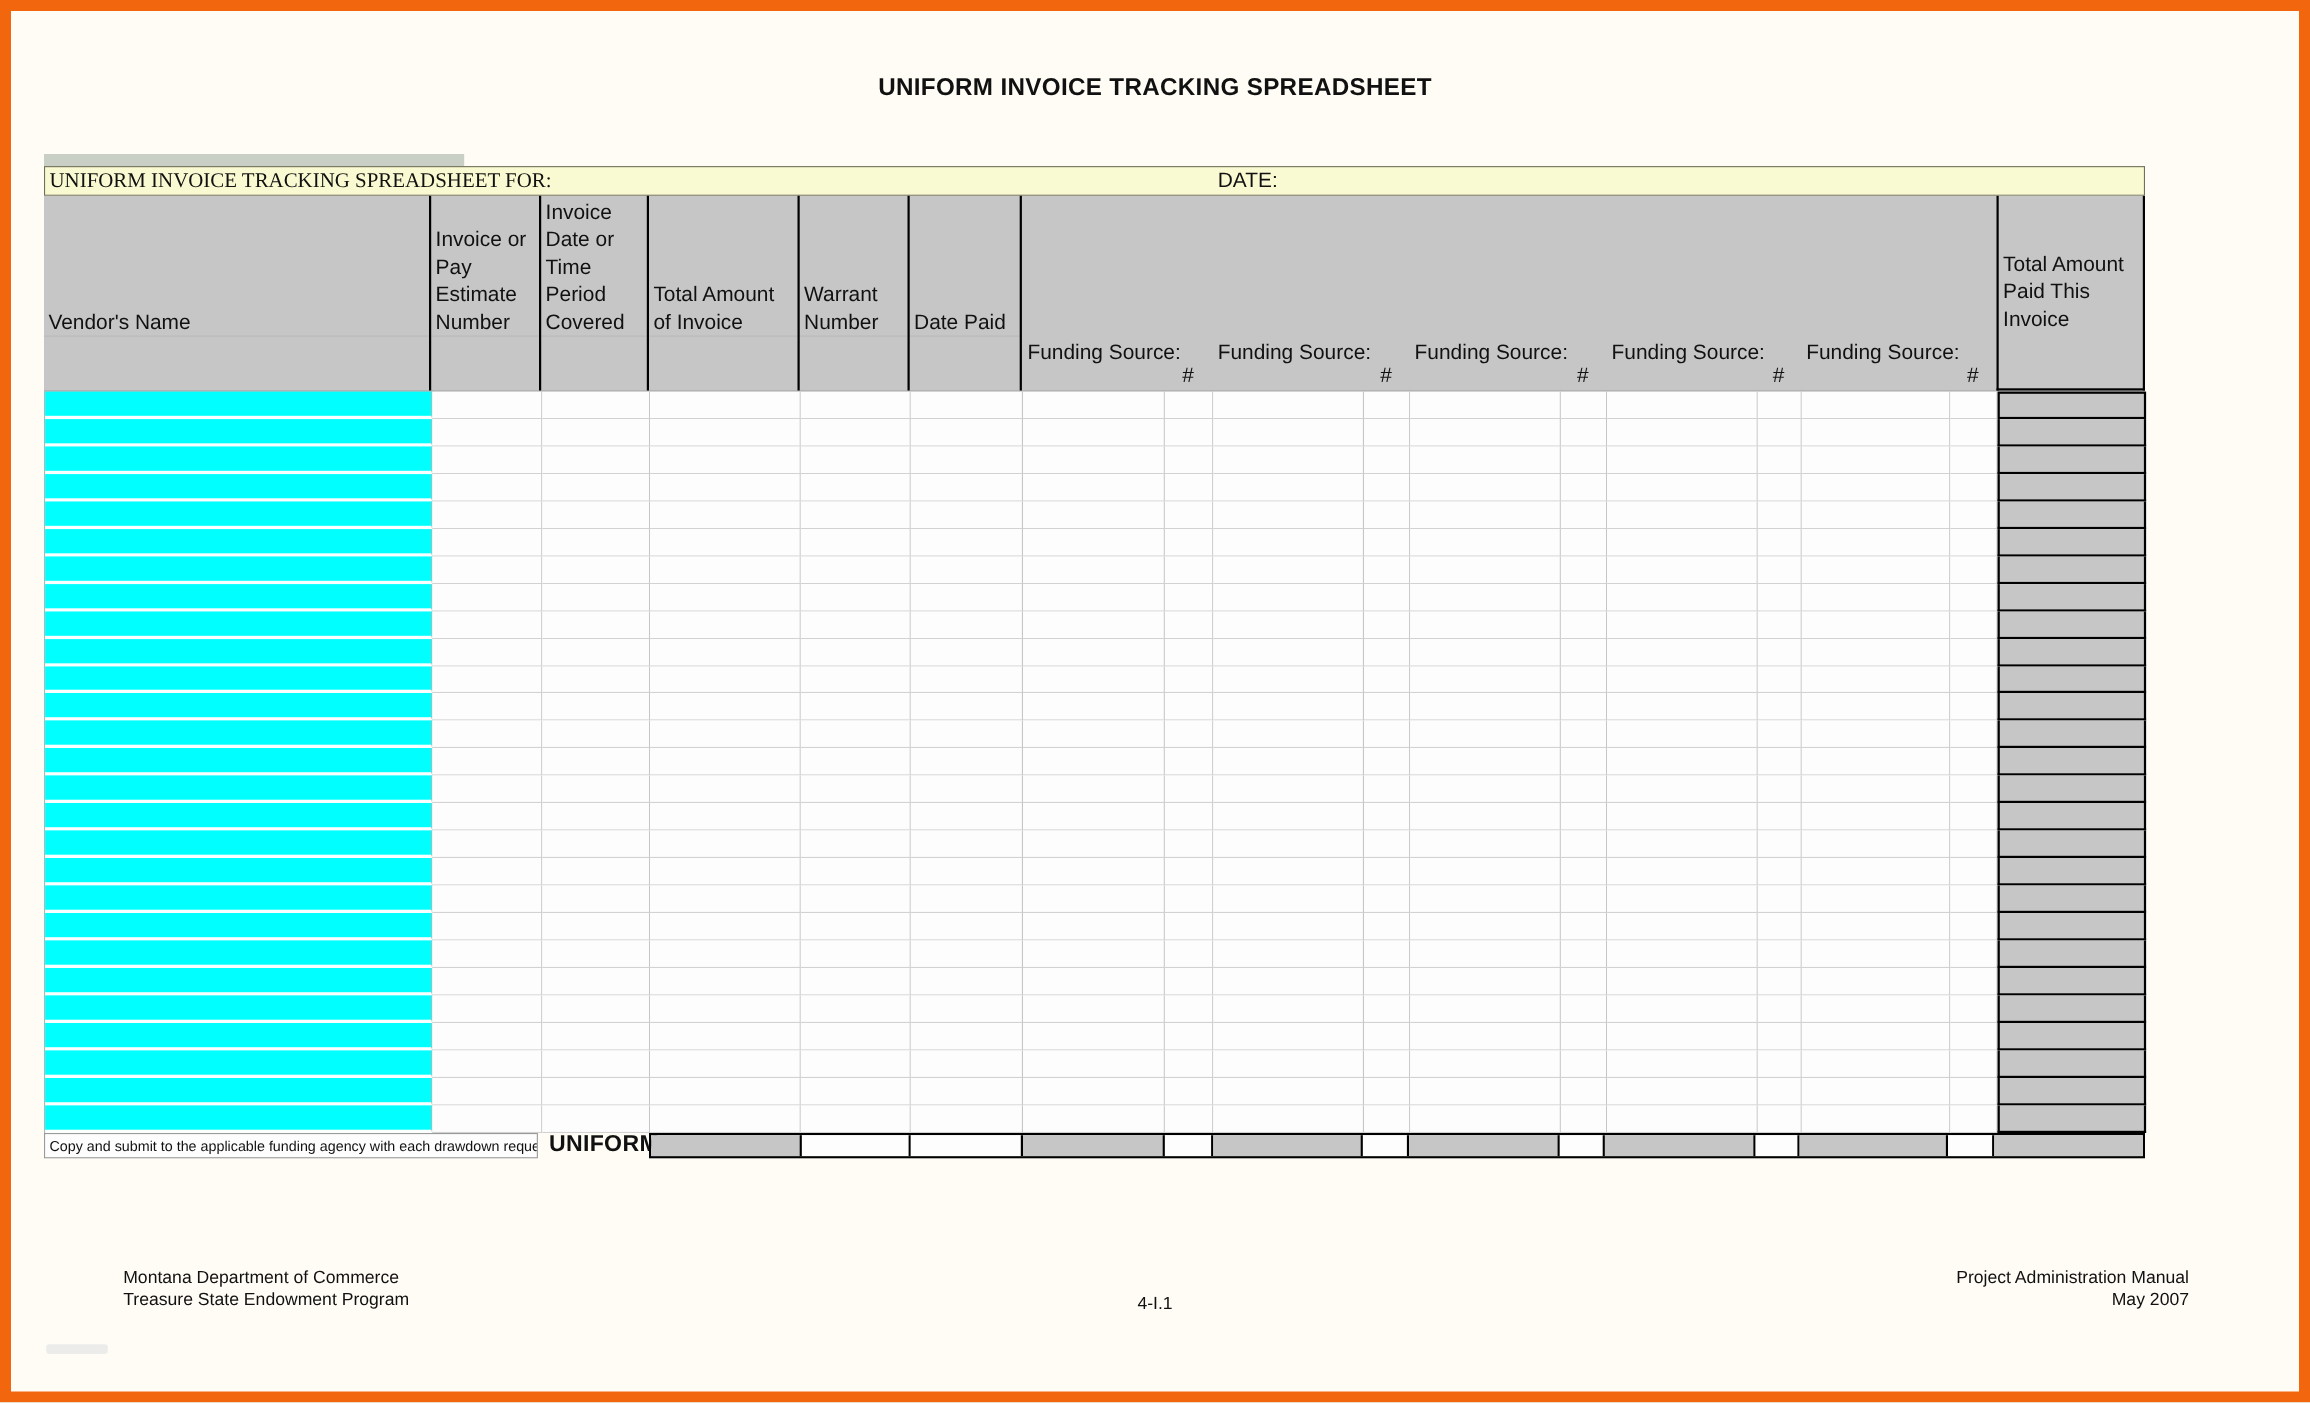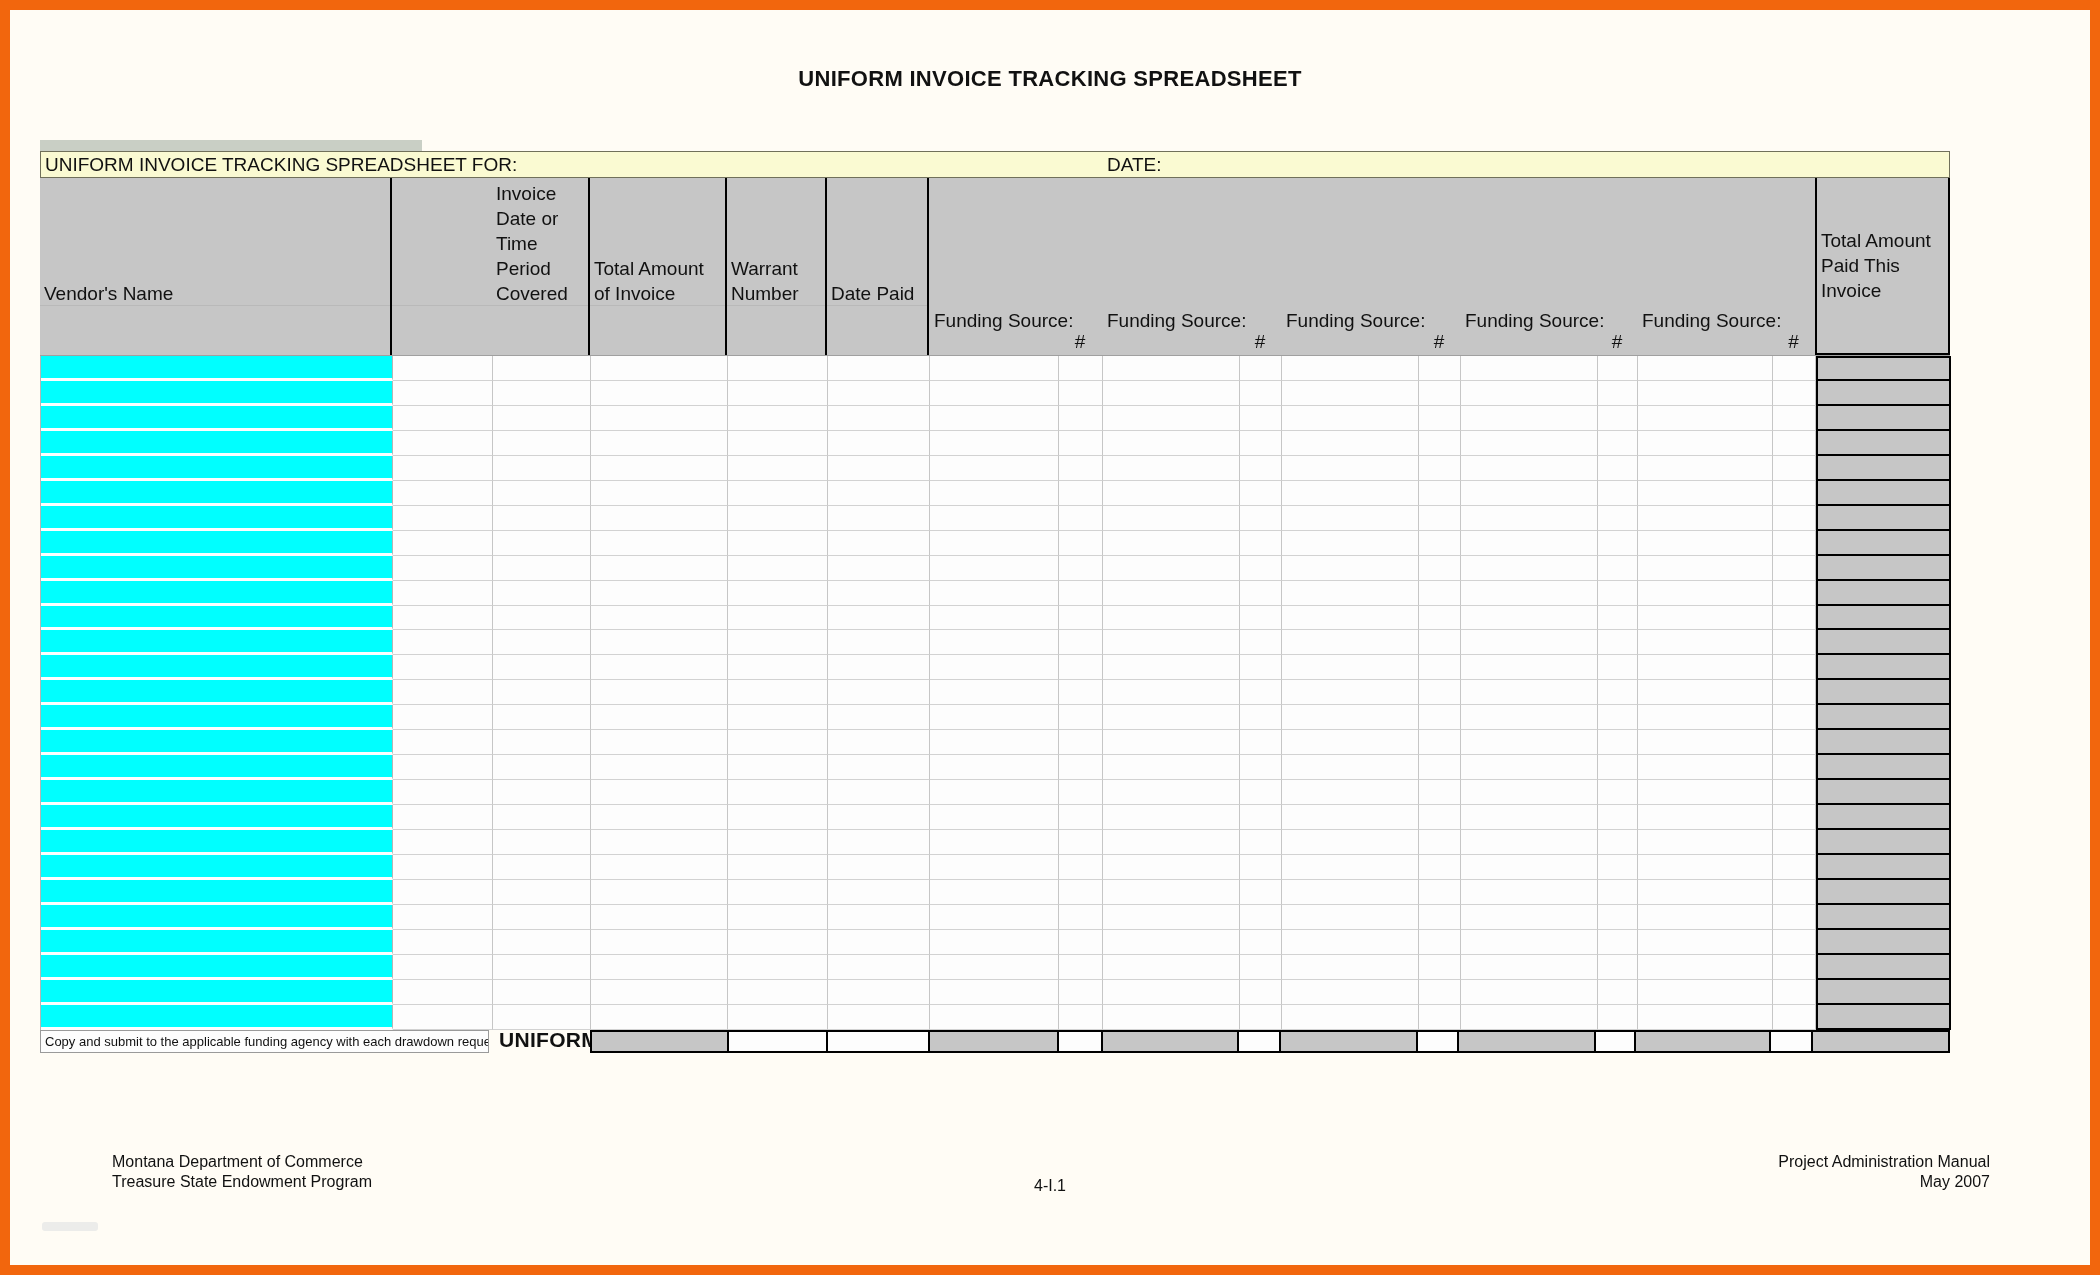--- a/index.html
+++ b/index.html
@@ -13,21 +13,21 @@
   .doc-title{position:absolute; left:0; top:5px; width:100%; text-align:center;
     font-size:22px; font-weight:bold; letter-spacing:.3px;}
   .doc-subtitle{position:absolute; left:0; top:66px; width:100%; text-align:center;
     font-size:22px; font-weight:bold; letter-spacing:.3px;}
   .remnant{position:absolute; left:40px; top:140px; width:382px; height:11px; background:#C9CFC5;}
   .watermark{position:absolute; left:42px; top:1222px; width:56px; height:9px;
     background:#ececea; border-radius:3px;}
   .infobar{position:absolute; left:40px; top:151px; width:1910px; height:27px;
     background:#FAFAD2; border:1px solid #70705a; box-sizing:border-box;
     font-size:19px; line-height:24px;}
-  .infobar .for-label{position:absolute; left:4px; top:1px; white-space:nowrap;}
+  .infobar .for-label{position:absolute; left:4px; top:1px; white-space:nowrap;font-family:Liberation Serif, serif;}
   .infobar .date-label{position:absolute; left:1066px; top:1px; white-space:nowrap;}
   .thead{position:absolute; left:40px; top:178px; width:1910px; height:177px;
     background:#C6C6C6; border-bottom:1px solid #a0a0a0; box-sizing:content-box; font-size:19px;}
   .hcell{position:absolute; top:0; height:177px; box-sizing:border-box;
     border-right:2px solid #000;}
   .hcell .htext{position:absolute; bottom:49px; left:4px; right:2px; line-height:25px;}
   .hline{position:absolute; left:0; top:127px; width:889px; height:1px; background:#b9b9b9;}
   .fund-title{position:absolute; left:889px; top:103px; width:886px; text-align:center;
     line-height:24px; white-space:nowrap;}
   .fund-label{position:absolute; top:131px; line-height:24px; white-space:nowrap;}
@@ -79,20 +79,23 @@
   </div>
 
   <div class="thead" id="thead">
     <div class="hline"></div>
     <div class="lastcol-h">
       <div class="htext">Total Amount Paid This Invoice</div>
     </div>
   <div class="hcell" style="left: 0px; width: 352px;">
         <div class="htext">Vendor's Name</div>
       </div>
+      <div class="hcell" style="left: 352px; width: 100px;">
+        <div class="htext">Invoice or Pay Estimate Number</div>
+      </div>
       <div class="hcell" style="left: 452px; width: 98px;">
         <div class="htext">Invoice Date or Time Period Covered</div>
       </div>
       <div class="hcell" style="left: 550px; width: 137px;">
         <div class="htext">Total Amount of Invoice</div>
       </div>
       <div class="hcell" style="left: 687px; width: 100px;">
         <div class="htext">Warrant Number</div>
       </div>
       <div class="hcell" style="left: 787px; width: 102px;">

